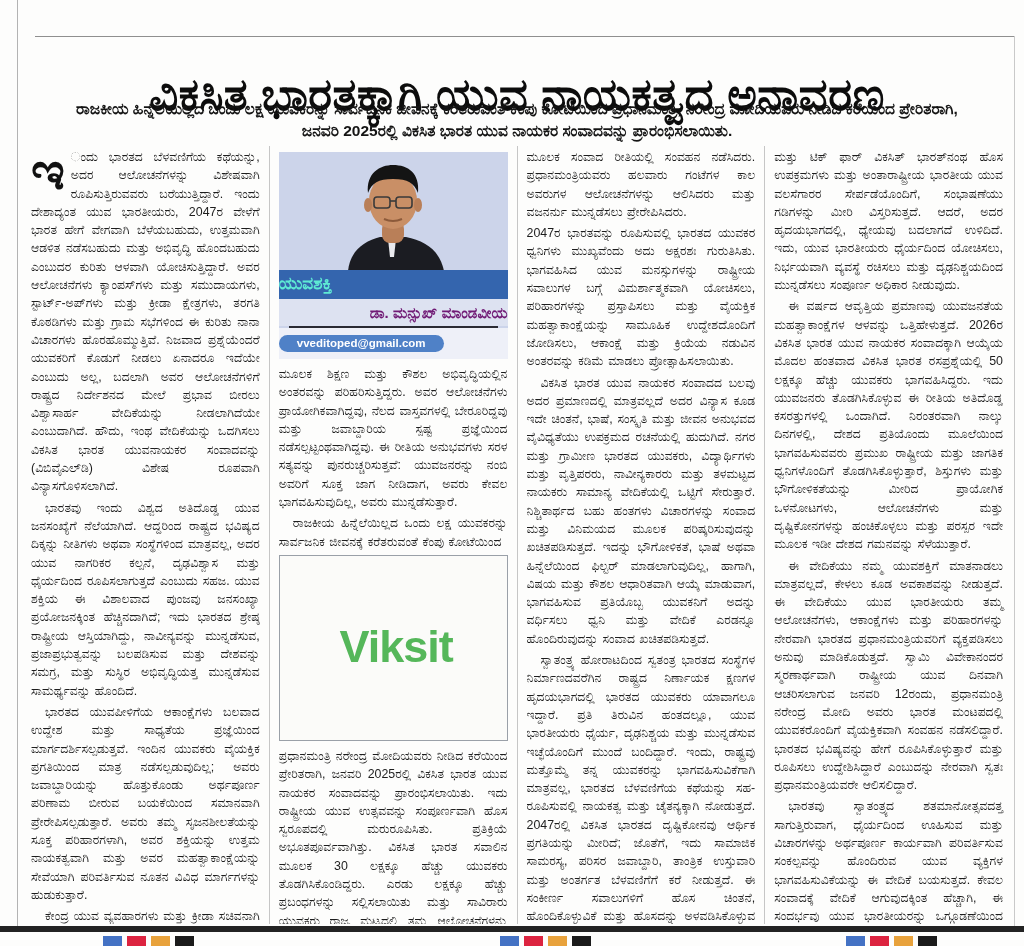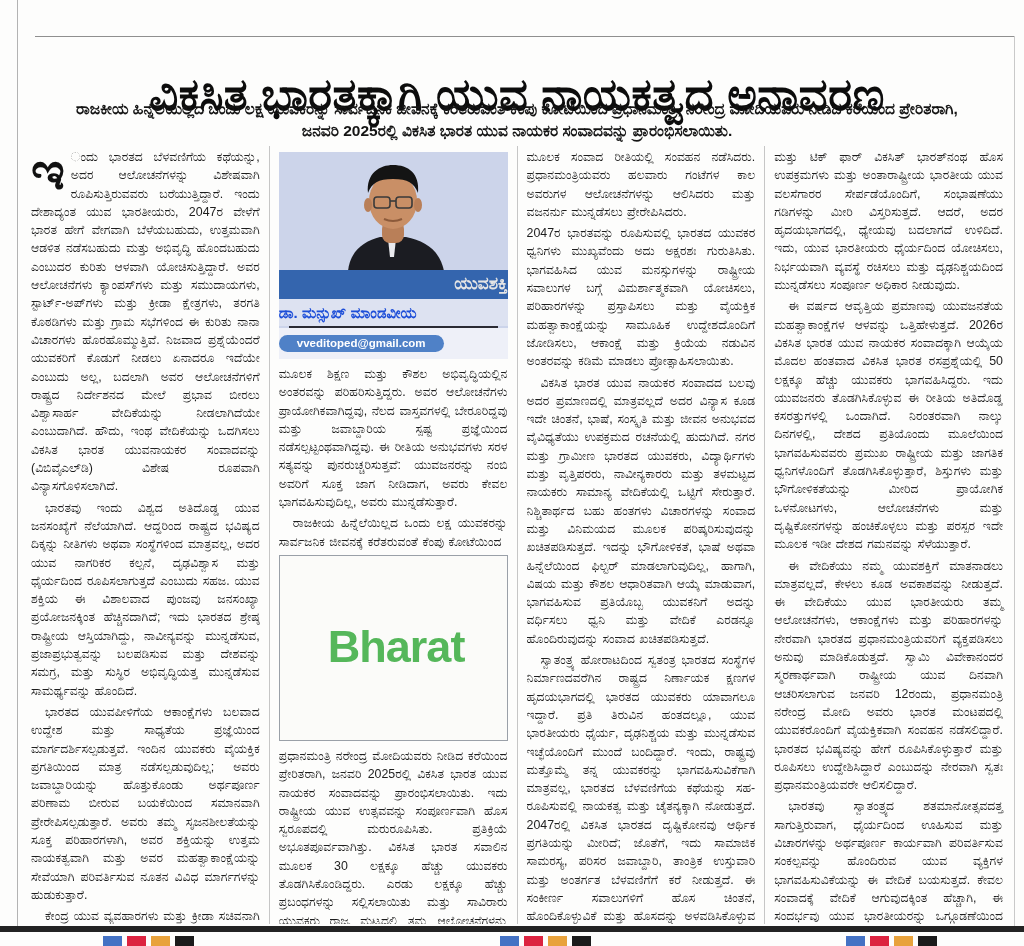--- a/index.html
+++ b/index.html
@@ -40,24 +40,24 @@
   .dropcap{
     float:left;font-size:52px;line-height:42px;font-weight:700;
     padding:2px 6px 0 0;color:#111;
   }
   .subhead-inline{font-weight:800;text-indent:0 !important;}
 
   
   .author-card{margin:4px 0 6px 0;background:#ccd4ea;position:relative;overflow:hidden;}
   .photo-area{height:118px;position:relative;}
   .photo-area svg{position:absolute;left:50%;transform:translateX(-50%);bottom:-1px;}
-  .band{background:#3465ae;color:#e5e5e5;font-weight:700;font-size:17px;
-        text-align:right;padding:4px 0 5px 0;position:relative;z-index:2;}
-  .name-area{background:#dde2f1;text-align:left;font-weight:700;font-size:15px;
-             color:#1d4ed8;padding:5px 0 4px 0;}
+  .band{background:#3465ae;color:#5eead4;font-weight:700;font-size:17px;
+        text-align:left;padding:4px 0 5px 0;position:relative;z-index:2;}
+  .name-area{background:#dde2f1;text-align:right;font-weight:700;font-size:15px;
+             color:#701a75;padding:5px 0 4px 0;}
   .name-underline{height:2px;background:#2a2a33;margin:0 10px;}
   .email-area{background:#eef0f8;padding:5px 0 7px 0;text-align:left;}
   .email-pill{display:inline-block;background:#4f81c7;color:#fff;font-size:11.5px;
               font-weight:700;border-radius:11px;padding:2px 18px 3px 18px;}
 
   
   .logo-card{
     margin:4px 0 6px 0;background:#fbfbf9;border:1px solid #9aa0a8;height:184px;
     display:flex;flex-direction:column;justify-content:center;align-items:center;overflow:hidden;
   }
@@ -122,21 +122,21 @@
         <div class="email-area">
           <span class="email-pill">vveditoped@gmail.com</span>
         </div>
       </div>
 
       <p class="noindent">ಮೂಲಕ ಶಿಕ್ಷಣ ಮತ್ತು ಕೌಶಲ ಅಭಿವೃದ್ಧಿಯಲ್ಲಿನ ಅಂತರವನ್ನು ಪರಿಹರಿಸುತ್ತಿದ್ದರು. ಅವರ ಆಲೋಚನೆಗಳು ಪ್ರಾಯೋಗಿಕವಾಗಿದ್ದವು, ನೆಲದ ವಾಸ್ತವಗಳಲ್ಲಿ ಬೇರೂರಿದ್ದವು ಮತ್ತು ಜವಾಬ್ದಾರಿಯ ಸ್ಪಷ್ಟ ಪ್ರಜ್ಞೆಯಿಂದ ನಡೆಸಲ್ಪಟ್ಟಂಥವಾಗಿದ್ದವು. ಈ ರೀತಿಯ ಅನುಭವಗಳು ಸರಳ ಸತ್ಯವನ್ನು ಪುನರುಚ್ಚರಿಸುತ್ತವೆ: ಯುವಜನರನ್ನು ನಂಬಿ ಅವರಿಗೆ ಸೂಕ್ತ ಜಾಗ ನೀಡಿದಾಗ, ಅವರು ಕೇವಲ ಭಾಗವಹಿಸುವುದಿಲ್ಲ, ಅವರು ಮುನ್ನಡೆಸುತ್ತಾರೆ.</p>
       <p>ರಾಜಕೀಯ ಹಿನ್ನೆಲೆಯಿಲ್ಲದ ಒಂದು ಲಕ್ಷ ಯುವಕರನ್ನು ಸಾರ್ವಜನಿಕ ಜೀವನಕ್ಕೆ ಕರೆತರುವಂತೆ ಕೆಂಪು ಕೋಟೆಯಿಂದ</p>
 
       <div class="logo-card">
         <div class="logo-row2">
-          <span class="logo-word" style="color: rgb(85, 183, 90);">Bharat</span>
+          <span class="logo-word" style="color: rgb(85, 183, 90);">Viksit</span>
         </div>
       </div>
 
       <p class="noindent">ಪ್ರಧಾನಮಂತ್ರಿ ನರೇಂದ್ರ ಮೋದಿಯವರು ನೀಡಿದ ಕರೆಯಿಂದ ಪ್ರೇರಿತರಾಗಿ, ಜನವರಿ 2025ರಲ್ಲಿ ವಿಕಸಿತ ಭಾರತ ಯುವ ನಾಯಕರ ಸಂವಾದವನ್ನು ಪ್ರಾರಂಭಿಸಲಾಯಿತು. ಇದು ರಾಷ್ಟ್ರೀಯ ಯುವ ಉತ್ಸವವನ್ನು ಸಂಪೂರ್ಣವಾಗಿ ಹೊಸ ಸ್ವರೂಪದಲ್ಲಿ ಮರುರೂಪಿಸಿತು. ಪ್ರತಿಕ್ರಿಯೆ ಅಭೂತಪೂರ್ವವಾಗಿತ್ತು. ವಿಕಸಿತ ಭಾರತ ಸವಾಲಿನ ಮೂಲಕ 30 ಲಕ್ಷಕ್ಕೂ ಹೆಚ್ಚು ಯುವಕರು ತೊಡಗಿಸಿಕೊಂಡಿದ್ದರು. ಎರಡು ಲಕ್ಷಕ್ಕೂ ಹೆಚ್ಚು ಪ್ರಬಂಧಗಳನ್ನು ಸಲ್ಲಿಸಲಾಯಿತು ಮತ್ತು ಸಾವಿರಾರು ಯುವಕರು ರಾಜ್ಯ ಮಟ್ಟದಲ್ಲಿ ತಮ್ಮ ಆಲೋಚನೆಗಳನ್ನು ಮಂಡಿಸಿದರು. ಈ ಪ್ರಯಾಣವು ನವದೆಹಲಿಯ ಭಾರತ ಮಂಟಪದಲ್ಲಿ ಕೊನೆಗೊಂಡಿತು, ಅಲ್ಲಿ 3,000 ಯುವ ನಾಯಕರು ಪ್ರಧಾನಮಂತ್ರಿಯವರೊಂದಿಗೆ ಮುಕ್ತವಾಗಿ ತೆರೆದುಕೊಂಡ ಮನದಲ್ಲಿ ಹರಿಯುವ ಅಭಿವ್ಯಕ್ತಿ ಸ್ವಾತಂತ್ರ್ಯದ</p>
     </div>
 
     <div class="col">
       <p class="noindent">ಮೂಲಕ ಸಂವಾದ ರೀತಿಯಲ್ಲಿ ಸಂವಹನ ನಡೆಸಿದರು. ಪ್ರಧಾನಮಂತ್ರಿಯವರು ಹಲವಾರು ಗಂಟೆಗಳ ಕಾಲ ಅವರುಗಳ ಆಲೋಚನೆಗಳನ್ನು ಆಲಿಸಿದರು ಮತ್ತು ವಜನರ್ನು ಮುನ್ನಡೆಸಲು ಪ್ರೇರೇಪಿಸಿದರು.</p>
       <p class="noindent">2047ರ ಭಾರತವನ್ನು ರೂಪಿಸುವಲ್ಲಿ ಭಾರತದ ಯುವಕರ ಧ್ವನಿಗಳು ಮುಖ್ಯವೆಂದು ಅದು ಅಕ್ಷರಶಃ ಗುರುತಿಸಿತು. ಭಾಗವಹಿಸಿದ ಯುವ ಮನಸ್ಸುಗಳನ್ನು ರಾಷ್ಟ್ರೀಯ ಸವಾಲುಗಳ ಬಗ್ಗೆ ವಿಮರ್ಶಾತ್ಮಕವಾಗಿ ಯೋಚಿಸಲು, ಪರಿಹಾರಗಳನ್ನು ಪ್ರಸ್ತಾಪಿಸಲು ಮತ್ತು ವೈಯಕ್ತಿಕ ಮಹತ್ವಾಕಾಂಕ್ಷೆಯನ್ನು ಸಾಮೂಹಿಕ ಉದ್ದೇಶದೊಂದಿಗೆ ಜೋಡಿಸಲು, ಆಕಾಂಕ್ಷೆ ಮತ್ತು ಕ್ರಿಯೆಯ ನಡುವಿನ ಅಂತರವನ್ನು ಕಡಿಮೆ ಮಾಡಲು ಪ್ರೋತ್ಸಾಹಿಸಲಾಯಿತು.</p>
       <p>ವಿಕಸಿತ ಭಾರತ ಯುವ ನಾಯಕರ ಸಂವಾದದ ಬಲವು ಅದರ ಪ್ರಮಾಣದಲ್ಲಿ ಮಾತ್ರವಲ್ಲದೆ ಅದರ ವಿನ್ಯಾಸ ಕೂಡ ಇದೇ ಚಿಂತನೆ, ಭಾಷೆ, ಸಂಸ್ಕೃತಿ ಮತ್ತು ಜೀವನ ಅನುಭವದ ವೈವಿಧ್ಯತೆಯು ಉಪಕ್ರಮದ ರಚನೆಯಲ್ಲಿ ಹುದುಗಿದೆ. ನಗರ ಮತ್ತು ಗ್ರಾಮೀಣ ಭಾರತದ ಯುವಕರು, ವಿದ್ಯಾರ್ಥಿಗಳು ಮತ್ತು ವೃತ್ತಿಪರರು, ನಾವೀನ್ಯಕಾರರು ಮತ್ತು ತಳಮಟ್ಟದ ನಾಯಕರು ಸಾಮಾನ್ಯ ವೇದಿಕೆಯಲ್ಲಿ ಒಟ್ಟಿಗೆ ಸೇರುತ್ತಾರೆ. ನಿಶ್ಚಿತಾರ್ಥದ ಬಹು ಹಂತಗಳು ವಿಚಾರಗಳನ್ನು ಸಂವಾದ ಮತ್ತು ವಿನಿಮಯದ ಮೂಲಕ ಪರಿಷ್ಕರಿಸುವುದನ್ನು ಖಚಿತಪಡಿಸುತ್ತದೆ. ಇದನ್ನು ಭೌಗೋಳಿಕತೆ, ಭಾಷೆ ಅಥವಾ ಹಿನ್ನೆಲೆಯಿಂದ ಫಿಲ್ಟರ್ ಮಾಡಲಾಗುವುದಿಲ್ಲ, ಹಾಗಾಗಿ, ವಿಷಯ ಮತ್ತು ಕೌಶಲ ಆಧಾರಿತವಾಗಿ ಆಯ್ಕೆ ಮಾಡುವಾಗ, ಭಾಗವಹಿಸುವ ಪ್ರತಿಯೊಬ್ಬ ಯುವಕನಿಗೆ ಅದನ್ನು ವರ್ಧಿಸಲು ಧ್ವನಿ ಮತ್ತು ವೇದಿಕೆ ಎರಡನ್ನೂ ಹೊಂದಿರುವುದನ್ನು ಸಂವಾದ ಖಚಿತಪಡಿಸುತ್ತದೆ.</p>

